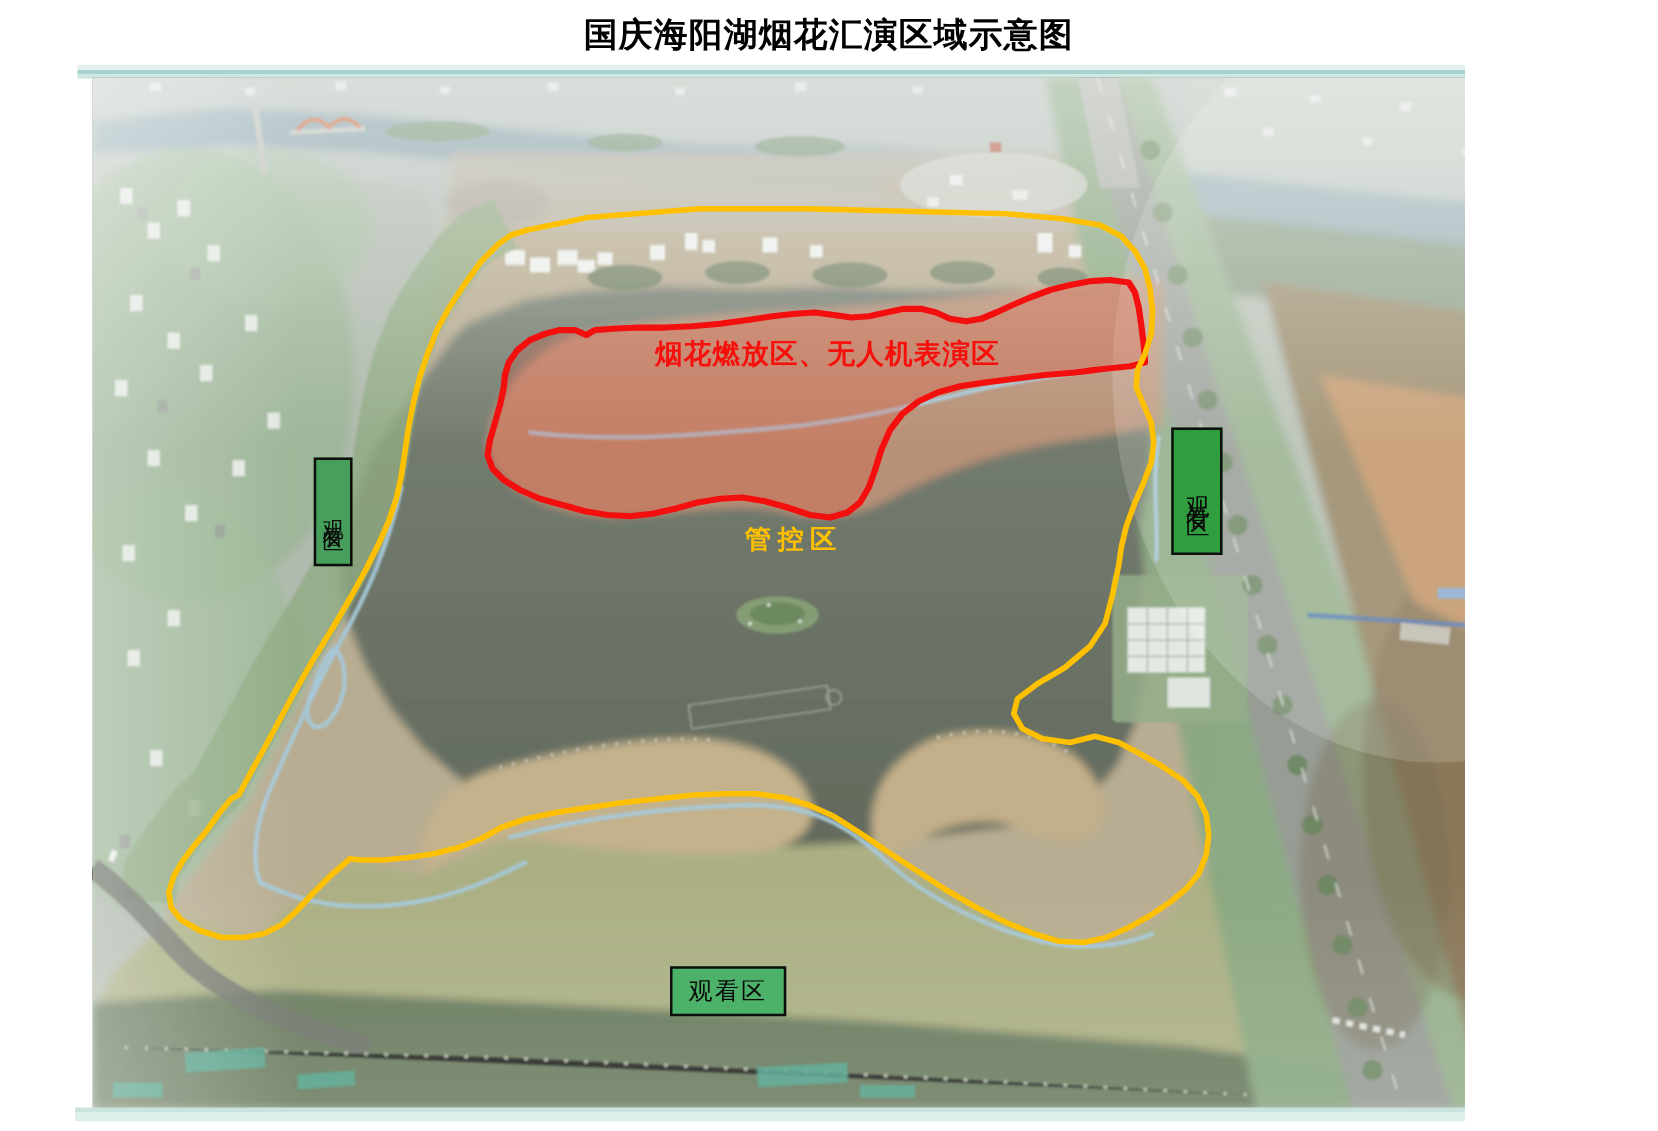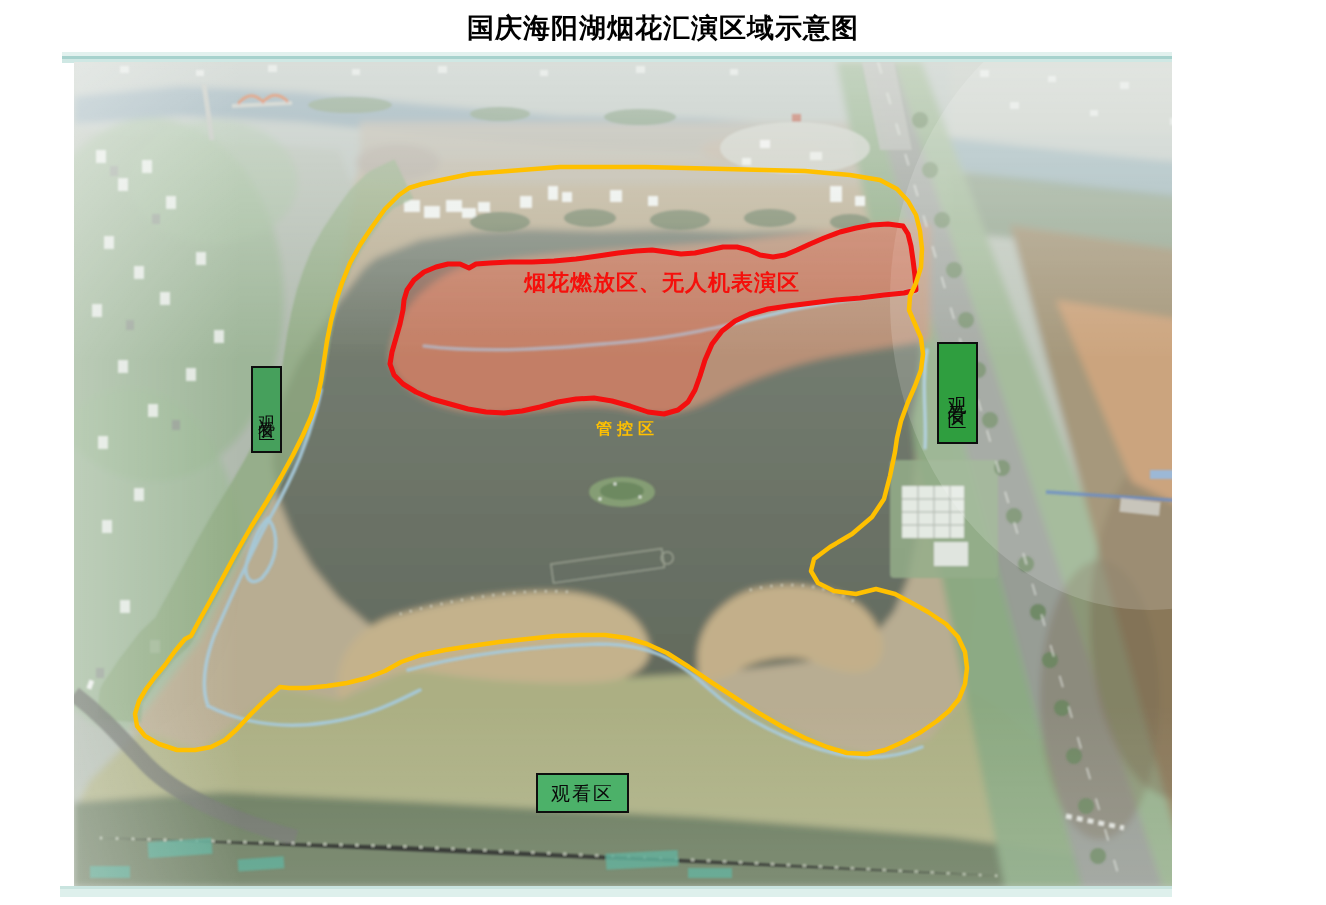--- a/index.html
+++ b/index.html
@@ -10,21 +10,21 @@
          font-family:"Liberation Sans",sans-serif;}
   .bar{position:absolute;}
   .bar-top{left:62px;top:52px;width:1208px;height:11px;
            background:linear-gradient(#e2f1ee 0 34%,#a7d2cd 34% 66%,#cfe8e4 66% 100%);}
   .bar-bottom{left:60px;top:886px;width:1150px;height:11px;
               background:linear-gradient(#c9e4df 0 30%,#def0ec 30% 100%);}
   .photo{position:absolute;left:74px;top:62px;width:1174px;height:825px;overflow:hidden;background:#aeb7aa;}
   .label{position:absolute;white-space:nowrap;font-family:"Liberation Serif",serif;line-height:1.1;}
   .label-red{left:524px;top:271px;width:270px;text-align:left;
              font-size:22px;color:#f5100c;letter-spacing:1px;font-weight:600;}
-  .label-yellow{left:596px;top:420px;font-size:16px;color:#ffc000;letter-spacing:5px;font-weight:600;}
+  .label-yellow{left:596px;top:420px;font-size:21px;color:#ffc000;letter-spacing:5px;font-weight:600;}
   .vbox{position:absolute;display:flex;align-items:center;justify-content:center;
         border:2px solid #0e0e0e;box-sizing:border-box;}
   .vbox span{font-family:"Liberation Serif",serif;color:#0a0a0a;line-height:1;}
   .vbox-left{left:251px;top:366px;width:31px;height:87px;background:#46a05c;}
   .vbox-left span{writing-mode:vertical-rl;text-orientation:upright;font-size:17px;letter-spacing:5px;}
   .vbox-right{left:937px;top:342px;width:41px;height:102px;background:#2f9e3f;}
   .vbox-right span{writing-mode:vertical-rl;text-orientation:upright;font-size:19px;letter-spacing:8px;}
   .vbox-bottom{left:536px;top:773px;width:93px;height:40px;background:#4cb169;}
   .vbox-bottom span{font-size:19px;letter-spacing:2px;}
 </style>

